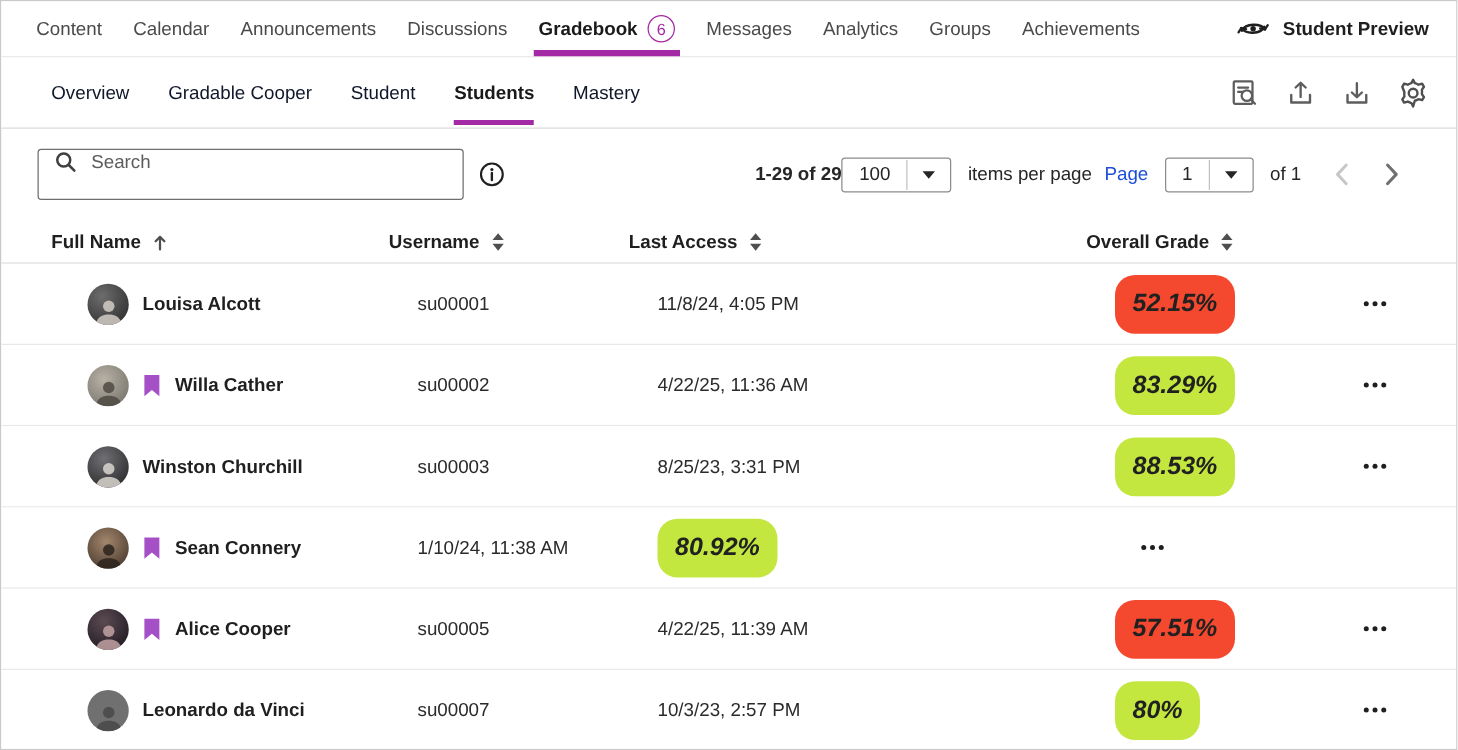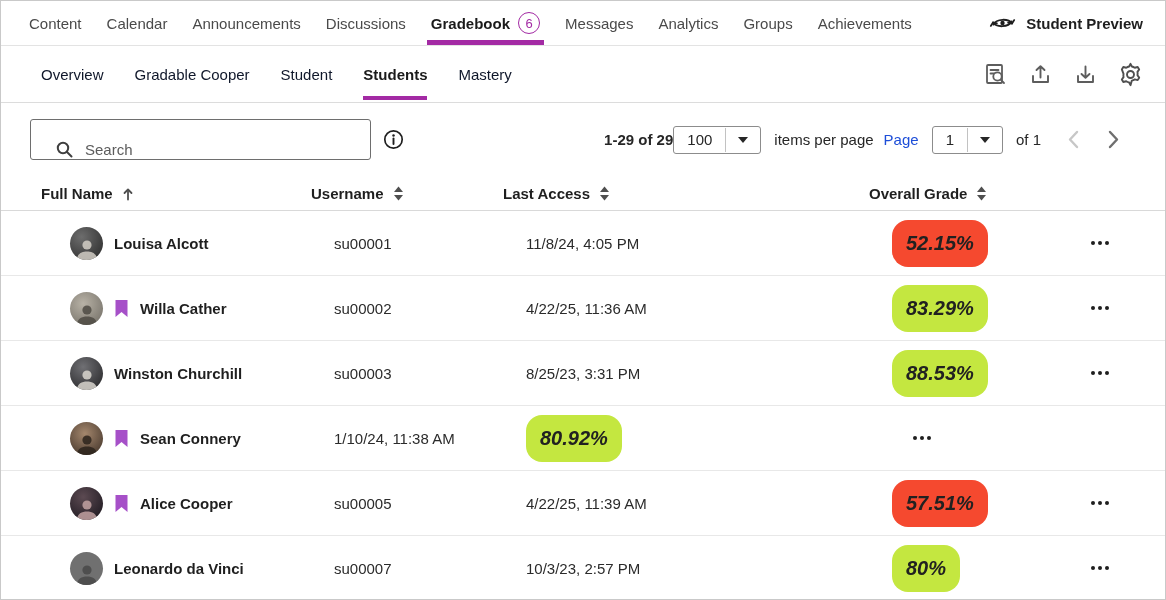--- a/index.html
+++ b/index.html
@@ -19,21 +19,21 @@
   .student-preview { margin-left:auto; display:flex; align-items:center; gap:10px; font-size:15px; font-weight:600; color:#1f1f1f; cursor:pointer; }
   
   .sub-nav { height:57px; display:flex; align-items:center; padding:0 20px 0 40px; border-bottom:1px solid #dcdcdc; background:#fff; }
   .tab { position:relative; height:100%; display:flex; align-items:center; margin-right:31px; font-size:15px; color:#0f172a; cursor:pointer; white-space:nowrap; }
   .tab.active { color:#1a1a1a; font-weight:700; }
   .tab.active::after { content:""; position:absolute; left:0; right:0; bottom:2px; height:4px; background:var(--accent); }
   .toolbar { margin-left:auto; display:flex; align-items:center; gap:15px; }
   .tool-btn { display:flex; align-items:center; justify-content:center; width:30px; height:30px; cursor:pointer; color:#5d5d5d; }
   
   .controls { display:flex; align-items:center; padding:16px 38px 17px 29px; }
-  .search-box { width:341px; height:41px; border:1px solid #6e6e6e; border-radius:3px; display:flex; align-items:flex-end; padding:0 24px; gap:9px; background:#fff; }
+  .search-box { width:341px; height:41px; border:1px solid #6e6e6e; border-radius:3px; display:flex; align-items:flex-start; padding:0 12px; gap:9px; background:#fff; }
   .search-box input { border:none; outline:none; flex:1; font-size:15px; font-family:"Liberation Sans", sans-serif; color:#262626; background:transparent; }
   .search-box input::placeholder { color:#5c5c5c; opacity:1; }
   .info-btn { margin-left:12px; display:flex; cursor:pointer; }
   .pagination { margin-left:auto; display:flex; align-items:center; }
   .range { font-weight:700; font-size:15px; }
   .select-box { height:28px; border:1px solid #8c8c8c; border-radius:3px; display:flex; align-items:center; background:#fff; cursor:pointer; }
   .select-value { padding:0 13px; font-size:15px; color:#262626; }
   .select-divider { width:1px; height:24px; background:#c2c2c2; }
   .caret { width:0; height:0; border-left:5px solid transparent; border-right:5px solid transparent; border-top:6px solid #262626; margin:0 12px; }
   .per-page { font-size:15px; color:#262626; margin:0 10px 0 13px; }

